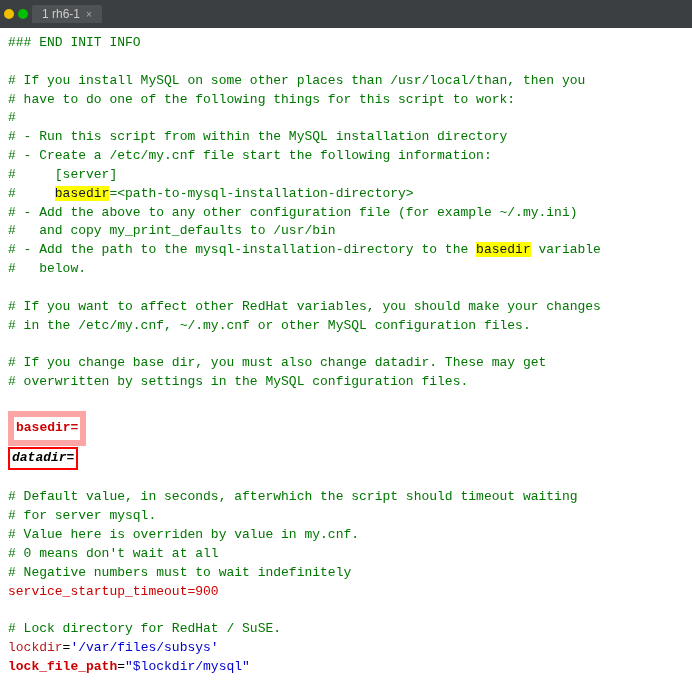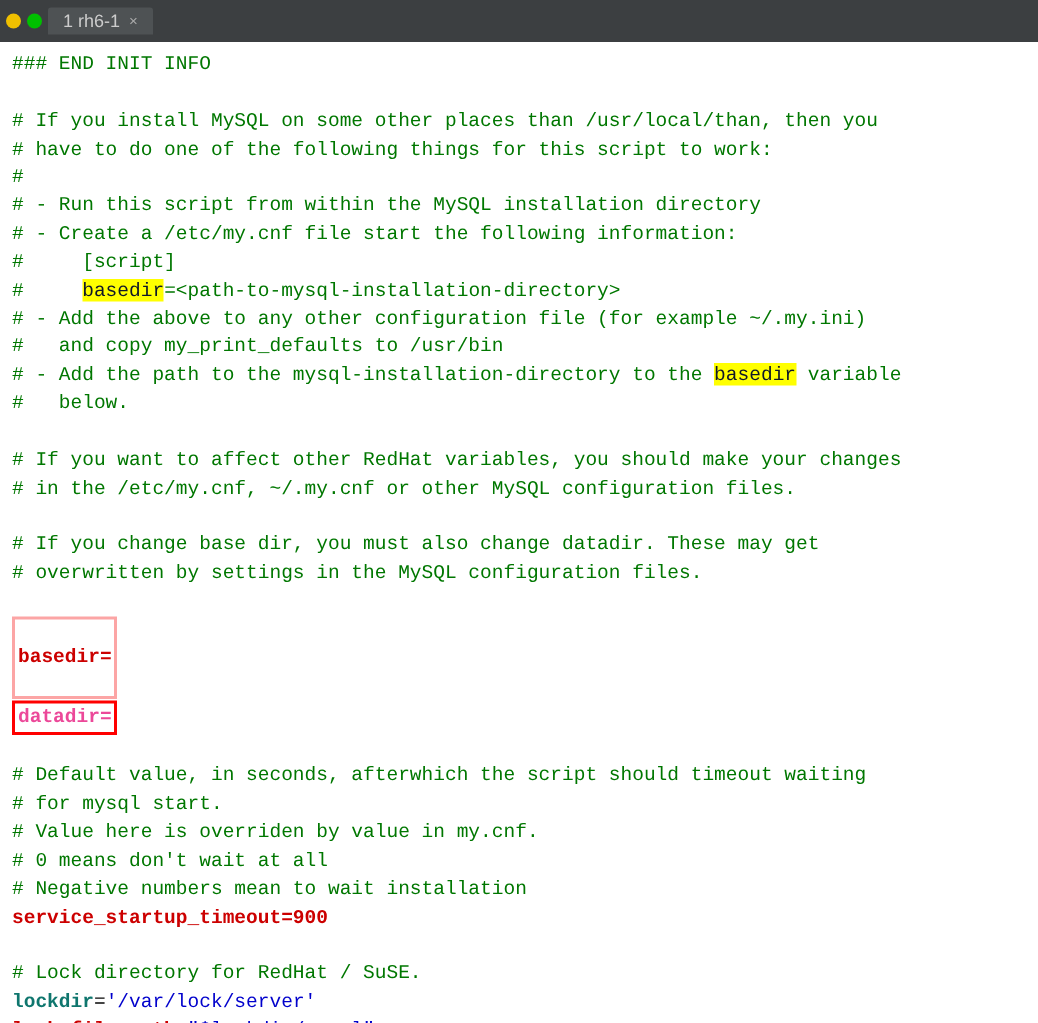--- a/index.html
+++ b/index.html
@@ -105,45 +105,45 @@
     </div>
   </div>
 
   <div class="code-area"><span class="comment">### END INIT INFO</span>
 
 <span class="comment"># If you install MySQL on some other places than /usr/local/than, then you</span>
 <span class="comment"># have to do one of the following things for this script to work:</span>
 <span class="comment">#</span>
 <span class="comment"># - Run this script from within the MySQL installation directory</span>
 <span class="comment"># - Create a /etc/my.cnf file start the following information:</span>
-<span class="comment">#     [script]</span>
+<span class="comment">#     [server]</span>
 <span class="comment">#     <span class="highlight-yellow">basedir</span>=&lt;path-to-mysql-installation-directory&gt;</span>
 <span class="comment"># - Add the above to any other configuration file (for example ~/.my.ini)</span>
 <span class="comment">#   and copy my_print_defaults to /usr/bin</span>
 <span class="comment"># - Add the path to the mysql-installation-directory to the <span class="highlight-yellow">basedir</span> variable</span>
 <span class="comment">#   below.</span>
 
 <span class="comment"># If you want to affect other RedHat variables, you should make your changes</span>
 <span class="comment"># in the /etc/my.cnf, ~/.my.cnf or other MySQL configuration files.</span>
 
 <span class="comment"># If you change base dir, you must also change datadir. These may get</span>
 <span class="comment"># overwritten by settings in the MySQL configuration files.</span>
 
-<span style="display:inline-block; border: 2px solid #fca5a5; padding: 16px 2px; margin-bottom:1px; color:#cc0000; font-weight:bold;">basedir=</span>
-<span style="display:inline-block; border: 2px solid #ff0000; padding: 0 2px; color:#ec4899; font-weight:bold;">datadir=</span>
+<span style="display:inline-block; border: 6px solid #fca5a5; padding: 2px 2px; margin-bottom:1px; color:#cc0000; font-weight:bold;">basedir=</span>
+<span style="display:inline-block; border: 2px solid #ff0000; padding: 0 2px; color:#000000; font-weight:bold;font-style:italic;">datadir=</span>
 
 <span class="comment"># Default value, in seconds, afterwhich the script should timeout waiting</span>
-<span class="comment"># for mysql start.</span>
+<span class="comment"># for server mysql.</span>
 <span class="comment"># Value here is overriden by value in my.cnf.</span>
 <span class="comment"># 0 means don't wait at all</span>
-<span class="comment"># Negative numbers mean to wait installation</span>
-<span style="color:#cc0000; font-weight:bold;">service_startup_timeout=900</span>
+<span class="comment"># Negative numbers must to wait indefinitely</span>
+<span style="color:#cc0000; font-weight:normal;">service_startup_timeout=900</span>
 
 <span class="comment"># Lock directory for RedHat / SuSE.</span>
-<span><span style="color:#0f766e; font-weight:bold;">lockdir</span>=<span style="color:#0000cc;">'<span style="color:#0000cc;">/var/lock/server</span>'</span></span>
+<span><span style="color:#b91c1c; font-weight:normal;">lockdir</span>=<span style="color:#0000cc;">'<span style="color:#0000cc;">/var/files/subsys</span>'</span></span>
 <span><span style="color:#cc0000; font-weight:bold;text-align:right;">lock_file_path</span>=<span style="color:#0000cc;">"$lockdir/mysql"</span></span>
 
 
 
 
 
 </div>
 </div>
 
 </body></html>

